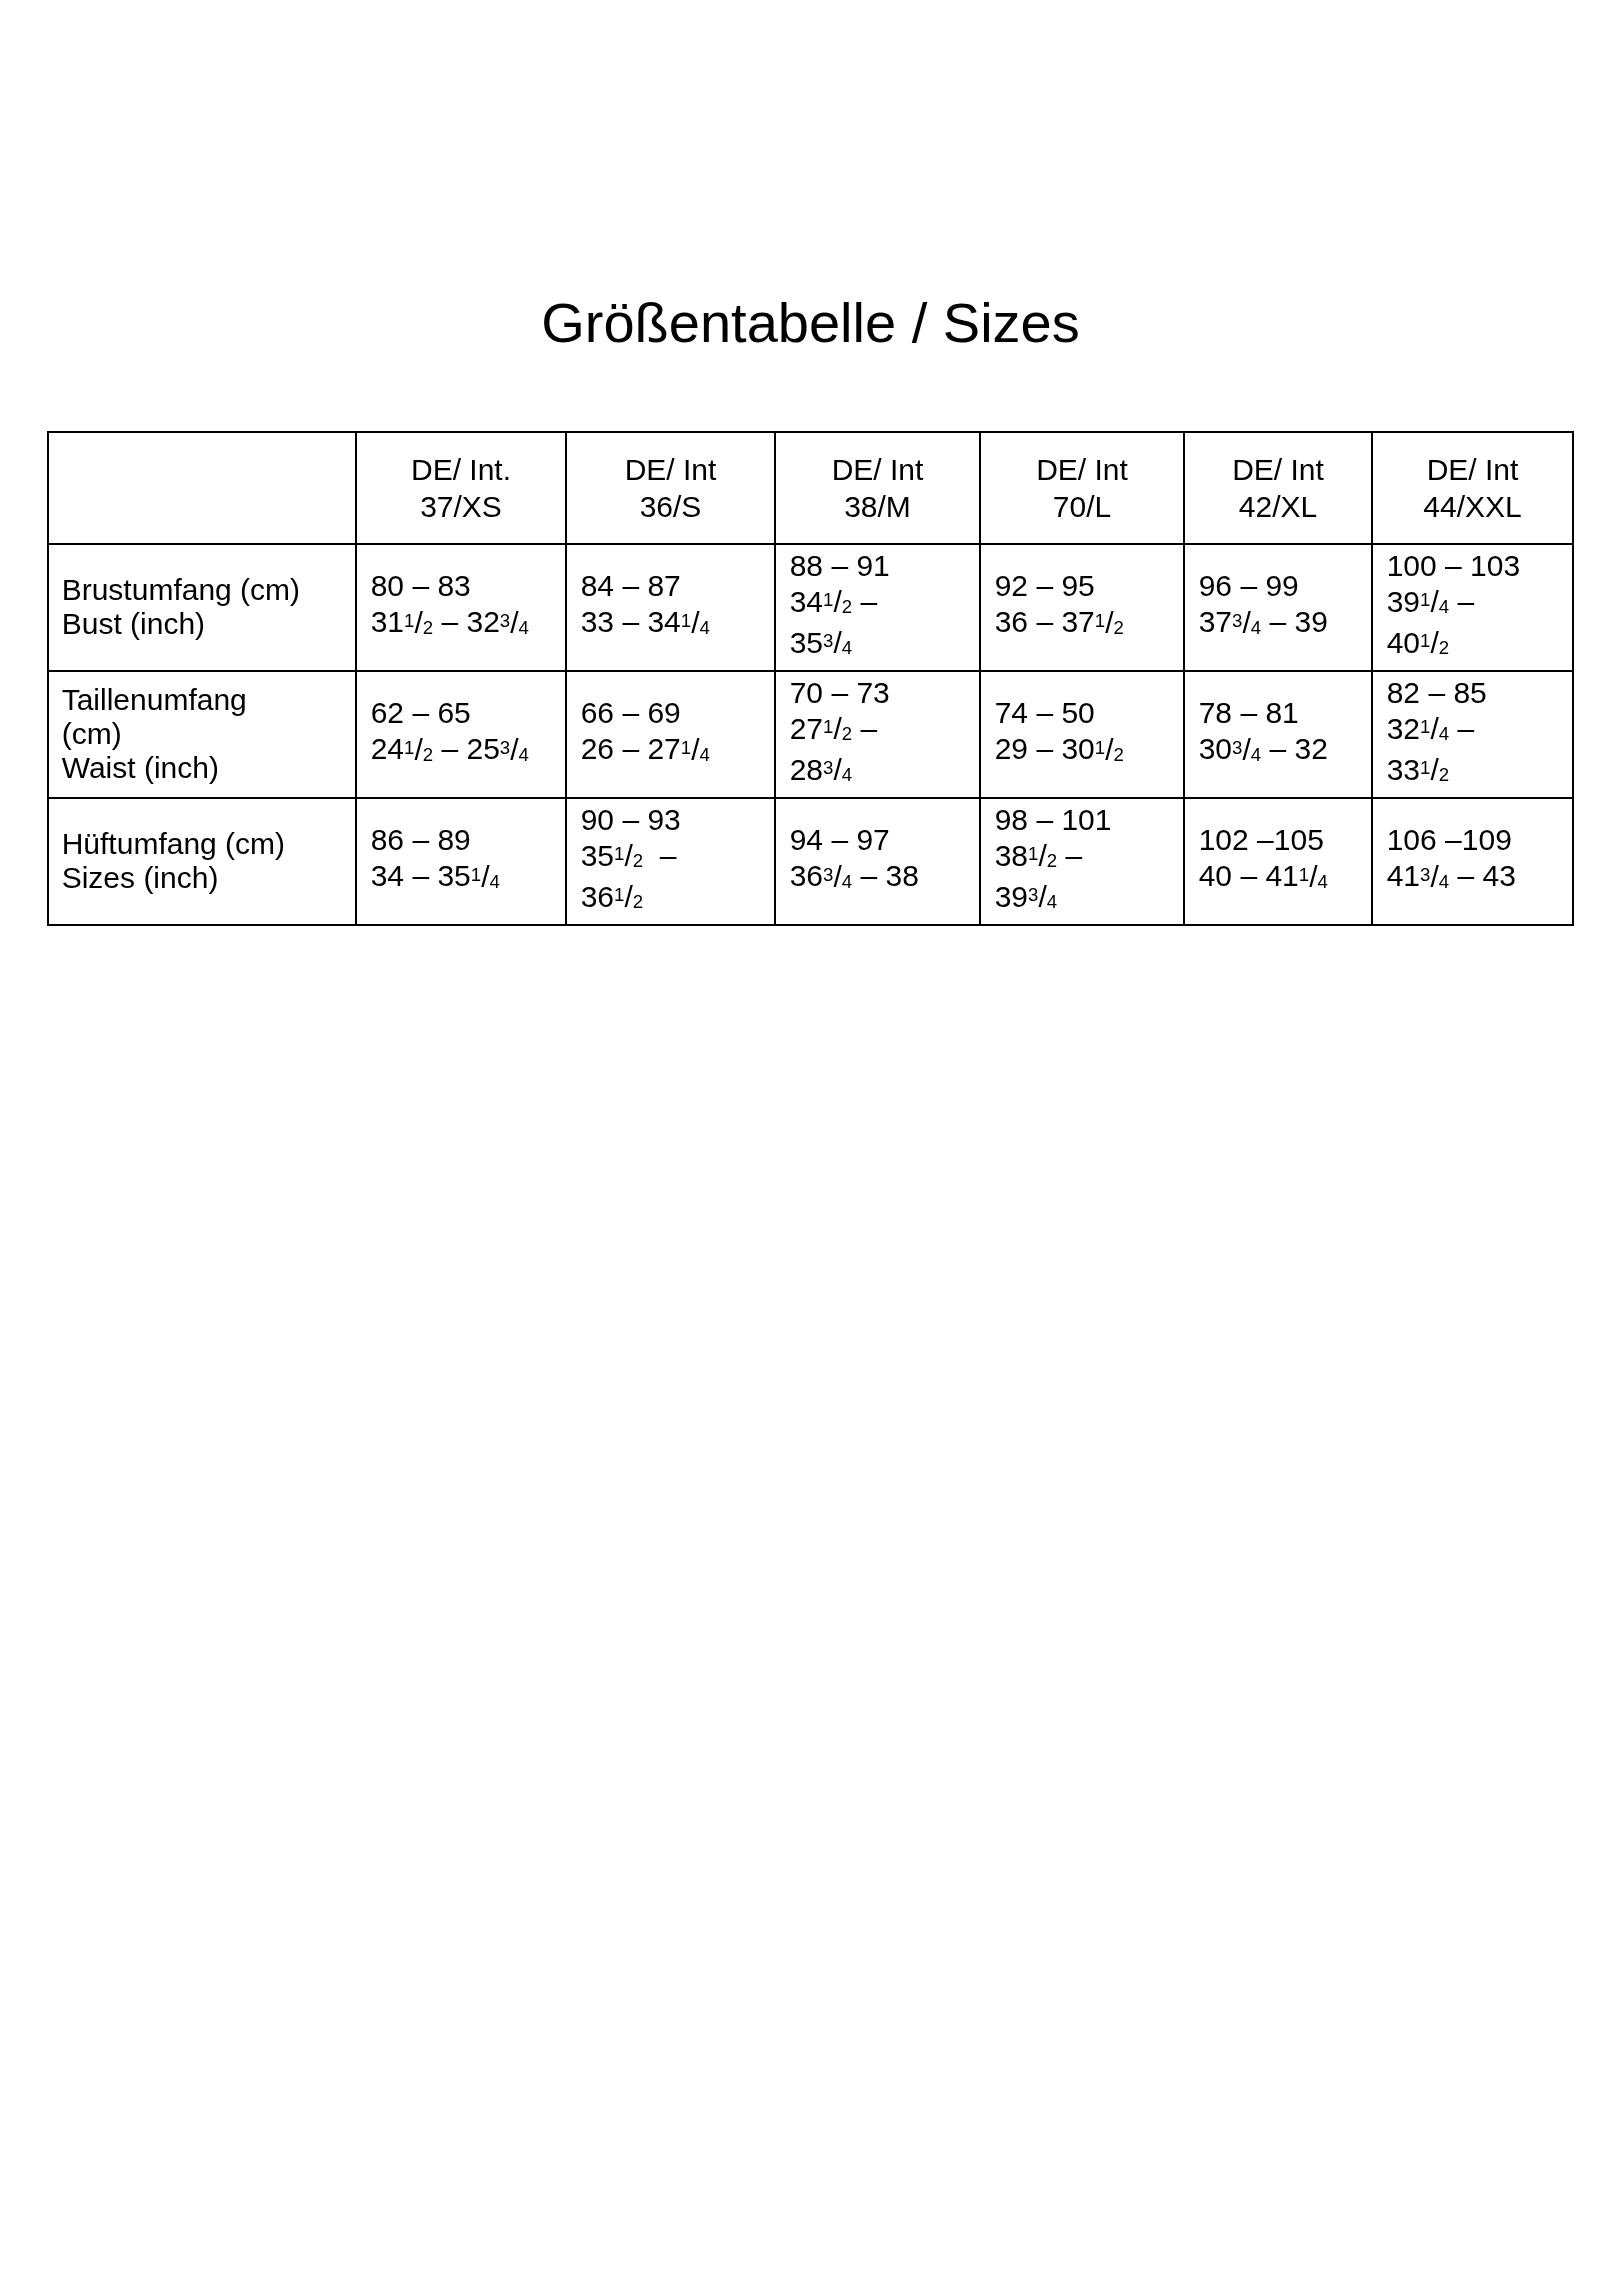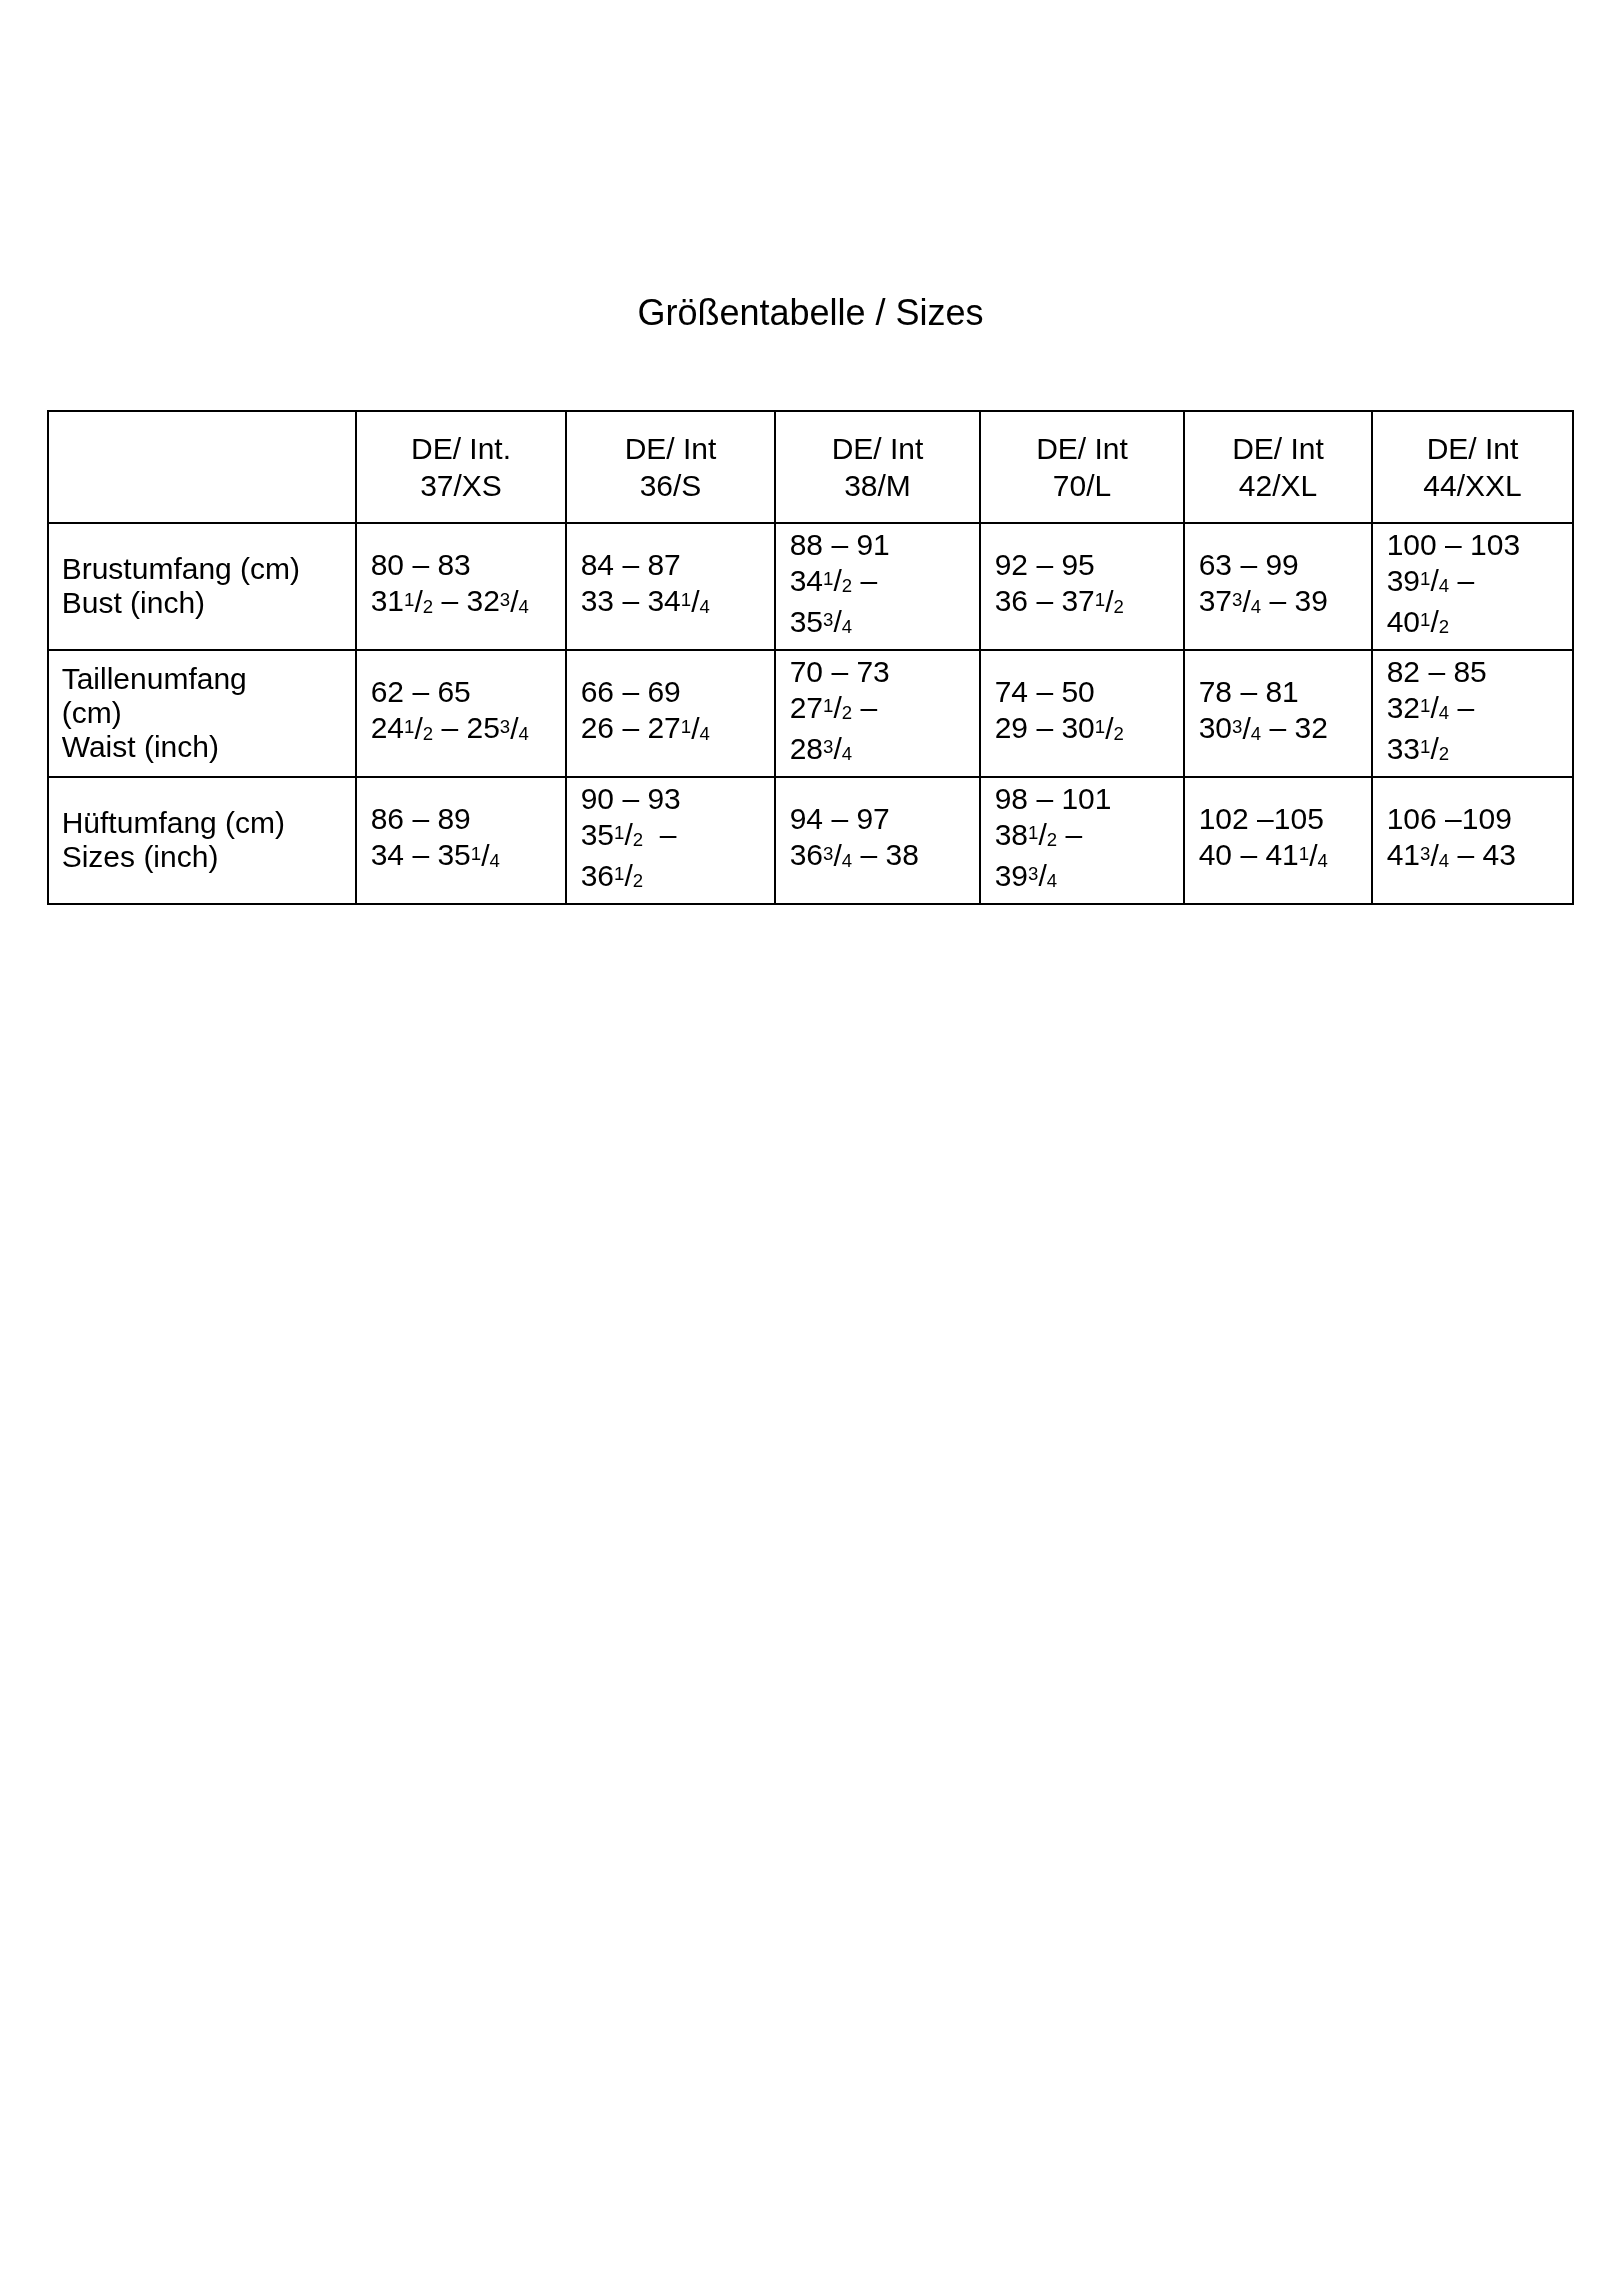--- a/index.html
+++ b/index.html
@@ -10,21 +10,21 @@
     font-family: "Liberation Sans", sans-serif;
   }
   body {
     width: 1621px;
     height: 2293px;
     position: relative;
     overflow: hidden;
   }
   .page-title {
     margin: 294px 0 0 0;
-    font-size: 36px;
+    font-size: 56px;
     font-weight: 400;
     text-align: center;
     line-height: 1.05;
     letter-spacing: 0;
   }
   table.size-table {
     border-collapse: collapse;
     table-layout: fixed;
     margin: 78px 0 16px 47px;
     width: 1524px;
@@ -135,21 +135,21 @@
           <td class="data-cell">
             <div class="cell-line">88 – 91</div>
             <div class="cell-line">34<span class="fr"><span class="num">1</span>/<span class="den">2</span></span> –</div>
             <div class="cell-line">35<span class="fr"><span class="num">3</span>/<span class="den">4</span></span></div>
           </td>
           <td class="data-cell">
             <div class="cell-line">92 – 95</div>
             <div class="cell-line">36 – 37<span class="fr"><span class="num">1</span>/<span class="den">2</span></span></div>
           </td>
           <td class="data-cell">
-            <div class="cell-line">63 – 99</div>
+            <div class="cell-line">96 – 99</div>
             <div class="cell-line">37<span class="fr"><span class="num">3</span>/<span class="den">4</span></span> – 39</div>
           </td>
           <td class="data-cell">
             <div class="cell-line">100 – 103</div>
             <div class="cell-line">39<span class="fr"><span class="num">1</span>/<span class="den">4</span></span> –</div>
             <div class="cell-line">40<span class="fr"><span class="num">1</span>/<span class="den">2</span></span></div>
           </td>
         </tr>
         <tr>
           <th class="label-cell">

